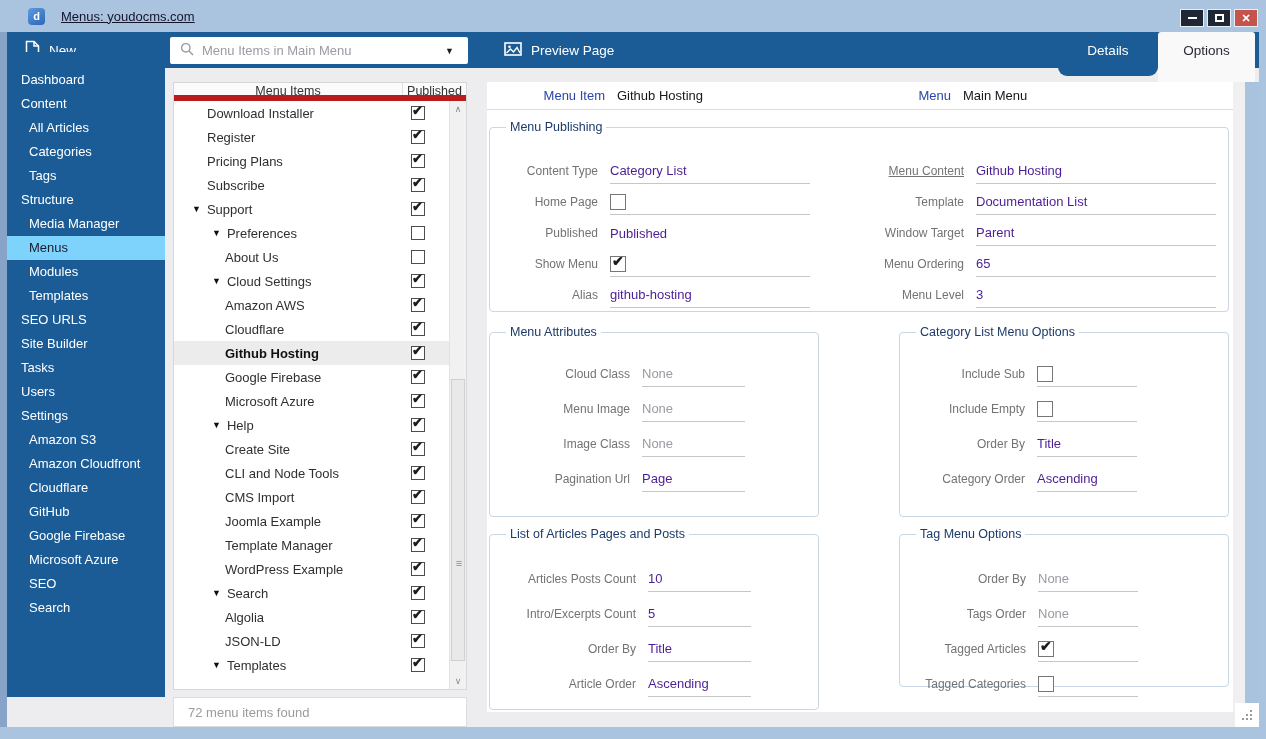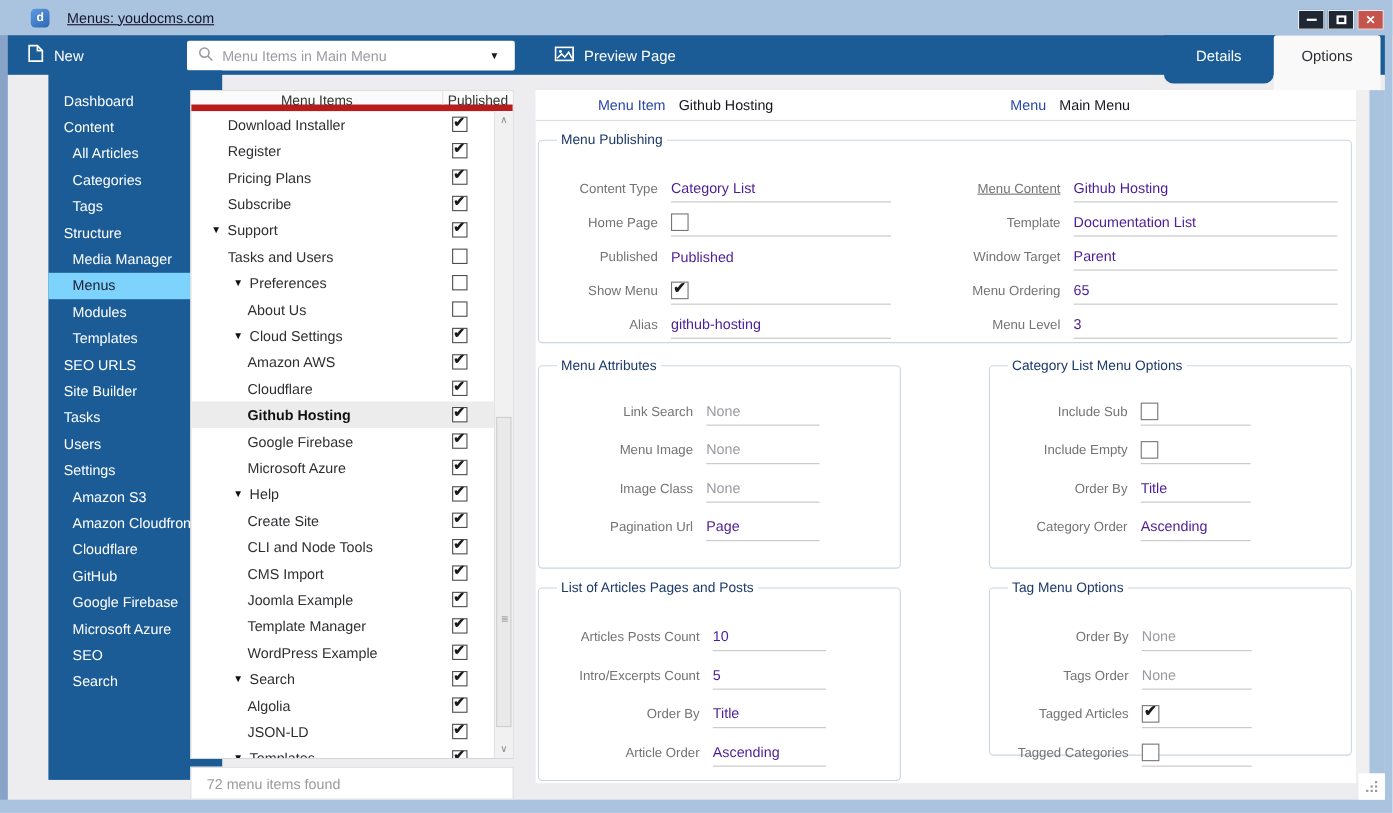--- a/index.html
+++ b/index.html
@@ -35,21 +35,21 @@
 
   
   .tab-details { position:absolute; left:1051px; top:0; width:100px; height:44px; background:#1b5c96;
                  border-radius:0 0 9px 9px; color:#fff; display:flex; align-items:center; justify-content:center;
                  padding-bottom:8px; font-size:13.5px; }
   .tab-options { position:absolute; left:1151px; top:0; width:97px; height:50px; background:#f9f9f9;
                  border-radius:3px 3px 0 0; color:#2b2b33; display:flex; align-items:center; justify-content:center;
                  padding-bottom:14px; font-size:13.5px; }
 
   
-  .sidebar { position:absolute; left:0; top:32px; width:158px; height:645px; background:#1b5c96; padding-top:16px;margin-left:37px; }
+  .sidebar { position:absolute; left:0; top:20px; width:158px; height:645px; background:#1b5c96; padding-top:16px; }
   .sb-item { height:24px; line-height:24px; color:#fff; padding-left:14px; white-space:nowrap; font-size:13px; }
   .sb-item.ind { padding-left:22px; }
   .sb-item.sel { background:#7dd3fc; color:#1b1b2f; }
 
   
   .tree-panel { position:absolute; left:166px; top:50px; width:294px; height:608px; background:#fff; border:1px solid #d7d7d7; }
   .tree-header { position:absolute; left:0; top:0; width:292px; height:18px; display:flex; background:#fbfbfb;
                  border-bottom:6px solid #b91c1c; font-size:12.5px; color:#333; }
   .th-items { flex:1; text-align:center; line-height:17px; }
   .th-pub { width:64px; text-align:center; line-height:17px; border-left:1px solid #e0e0e0; }
@@ -219,24 +219,20 @@
           </div>
           <div class="t-row">
             <span class="t-lab" style="padding-left: 33px;">Subscribe</span>
             <span class="tcb on"></span>
           </div>
           <div class="t-row">
             <span class="t-lab" style="padding-left: 18px;"><span class="arr">▼</span>Support</span>
             <span class="tcb on"></span>
           </div>
           <div class="t-row">
-            <span class="t-lab" style="padding-left: 33px;">Tasks and Users</span>
-            <span class="tcb"></span>
-          </div>
-          <div class="t-row">
             <span class="t-lab" style="padding-left: 38px;"><span class="arr">▼</span>Preferences</span>
             <span class="tcb"></span>
           </div>
           <div class="t-row">
             <span class="t-lab" style="padding-left: 51px;">About Us</span>
             <span class="tcb"></span>
           </div>
           <div class="t-row">
             <span class="t-lab" style="padding-left: 38px;"><span class="arr">▼</span>Cloud Settings</span>
             <span class="tcb on"></span>
@@ -394,21 +390,21 @@
                 </span>
               </div>
             </div>
         </div>
       </fieldset>
 
       <fieldset class="fs-attr">
         <legend>Menu Attributes</legend>
         <div>
             <div class="f-row">
-              <span class="f-label">Link Search</span>
+              <span class="f-label">Cloud Class</span>
               <span class="f-ctl">
                 <span class="f-val muted">None</span>
               </span>
             </div>
             <div class="f-row">
               <span class="f-label">Menu Image</span>
               <span class="f-ctl">
                 <span class="f-val muted">None</span>
               </span>
             </div>

